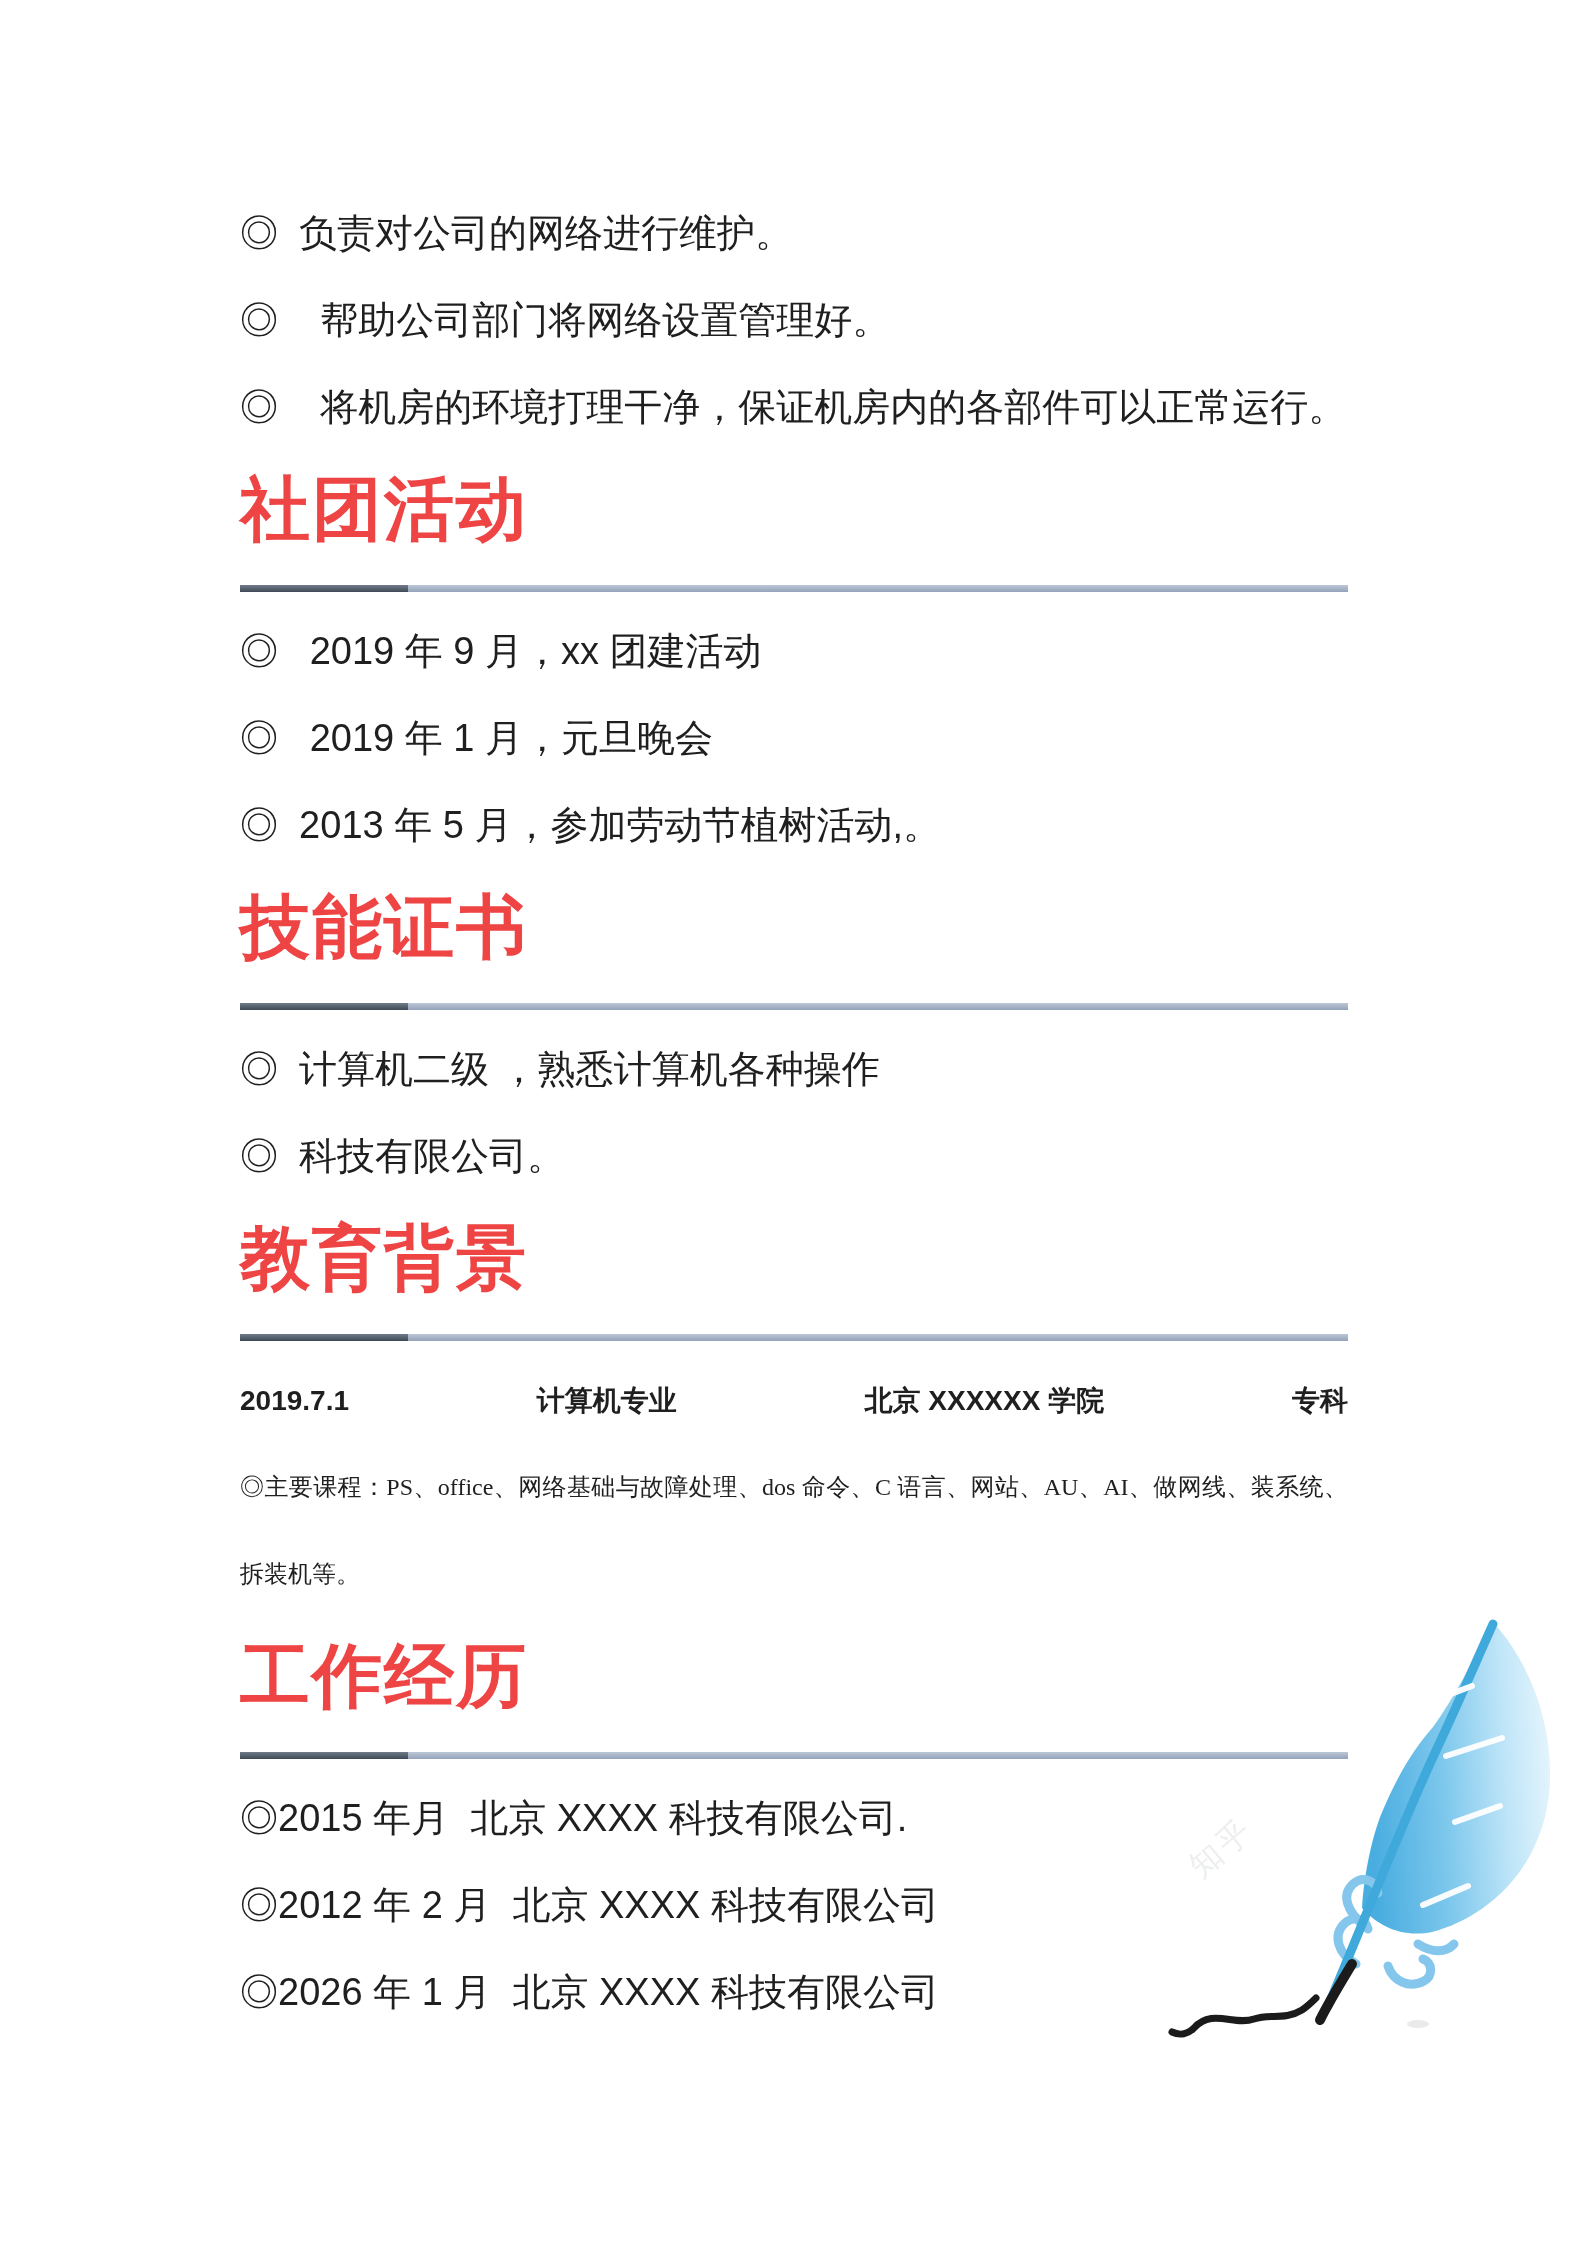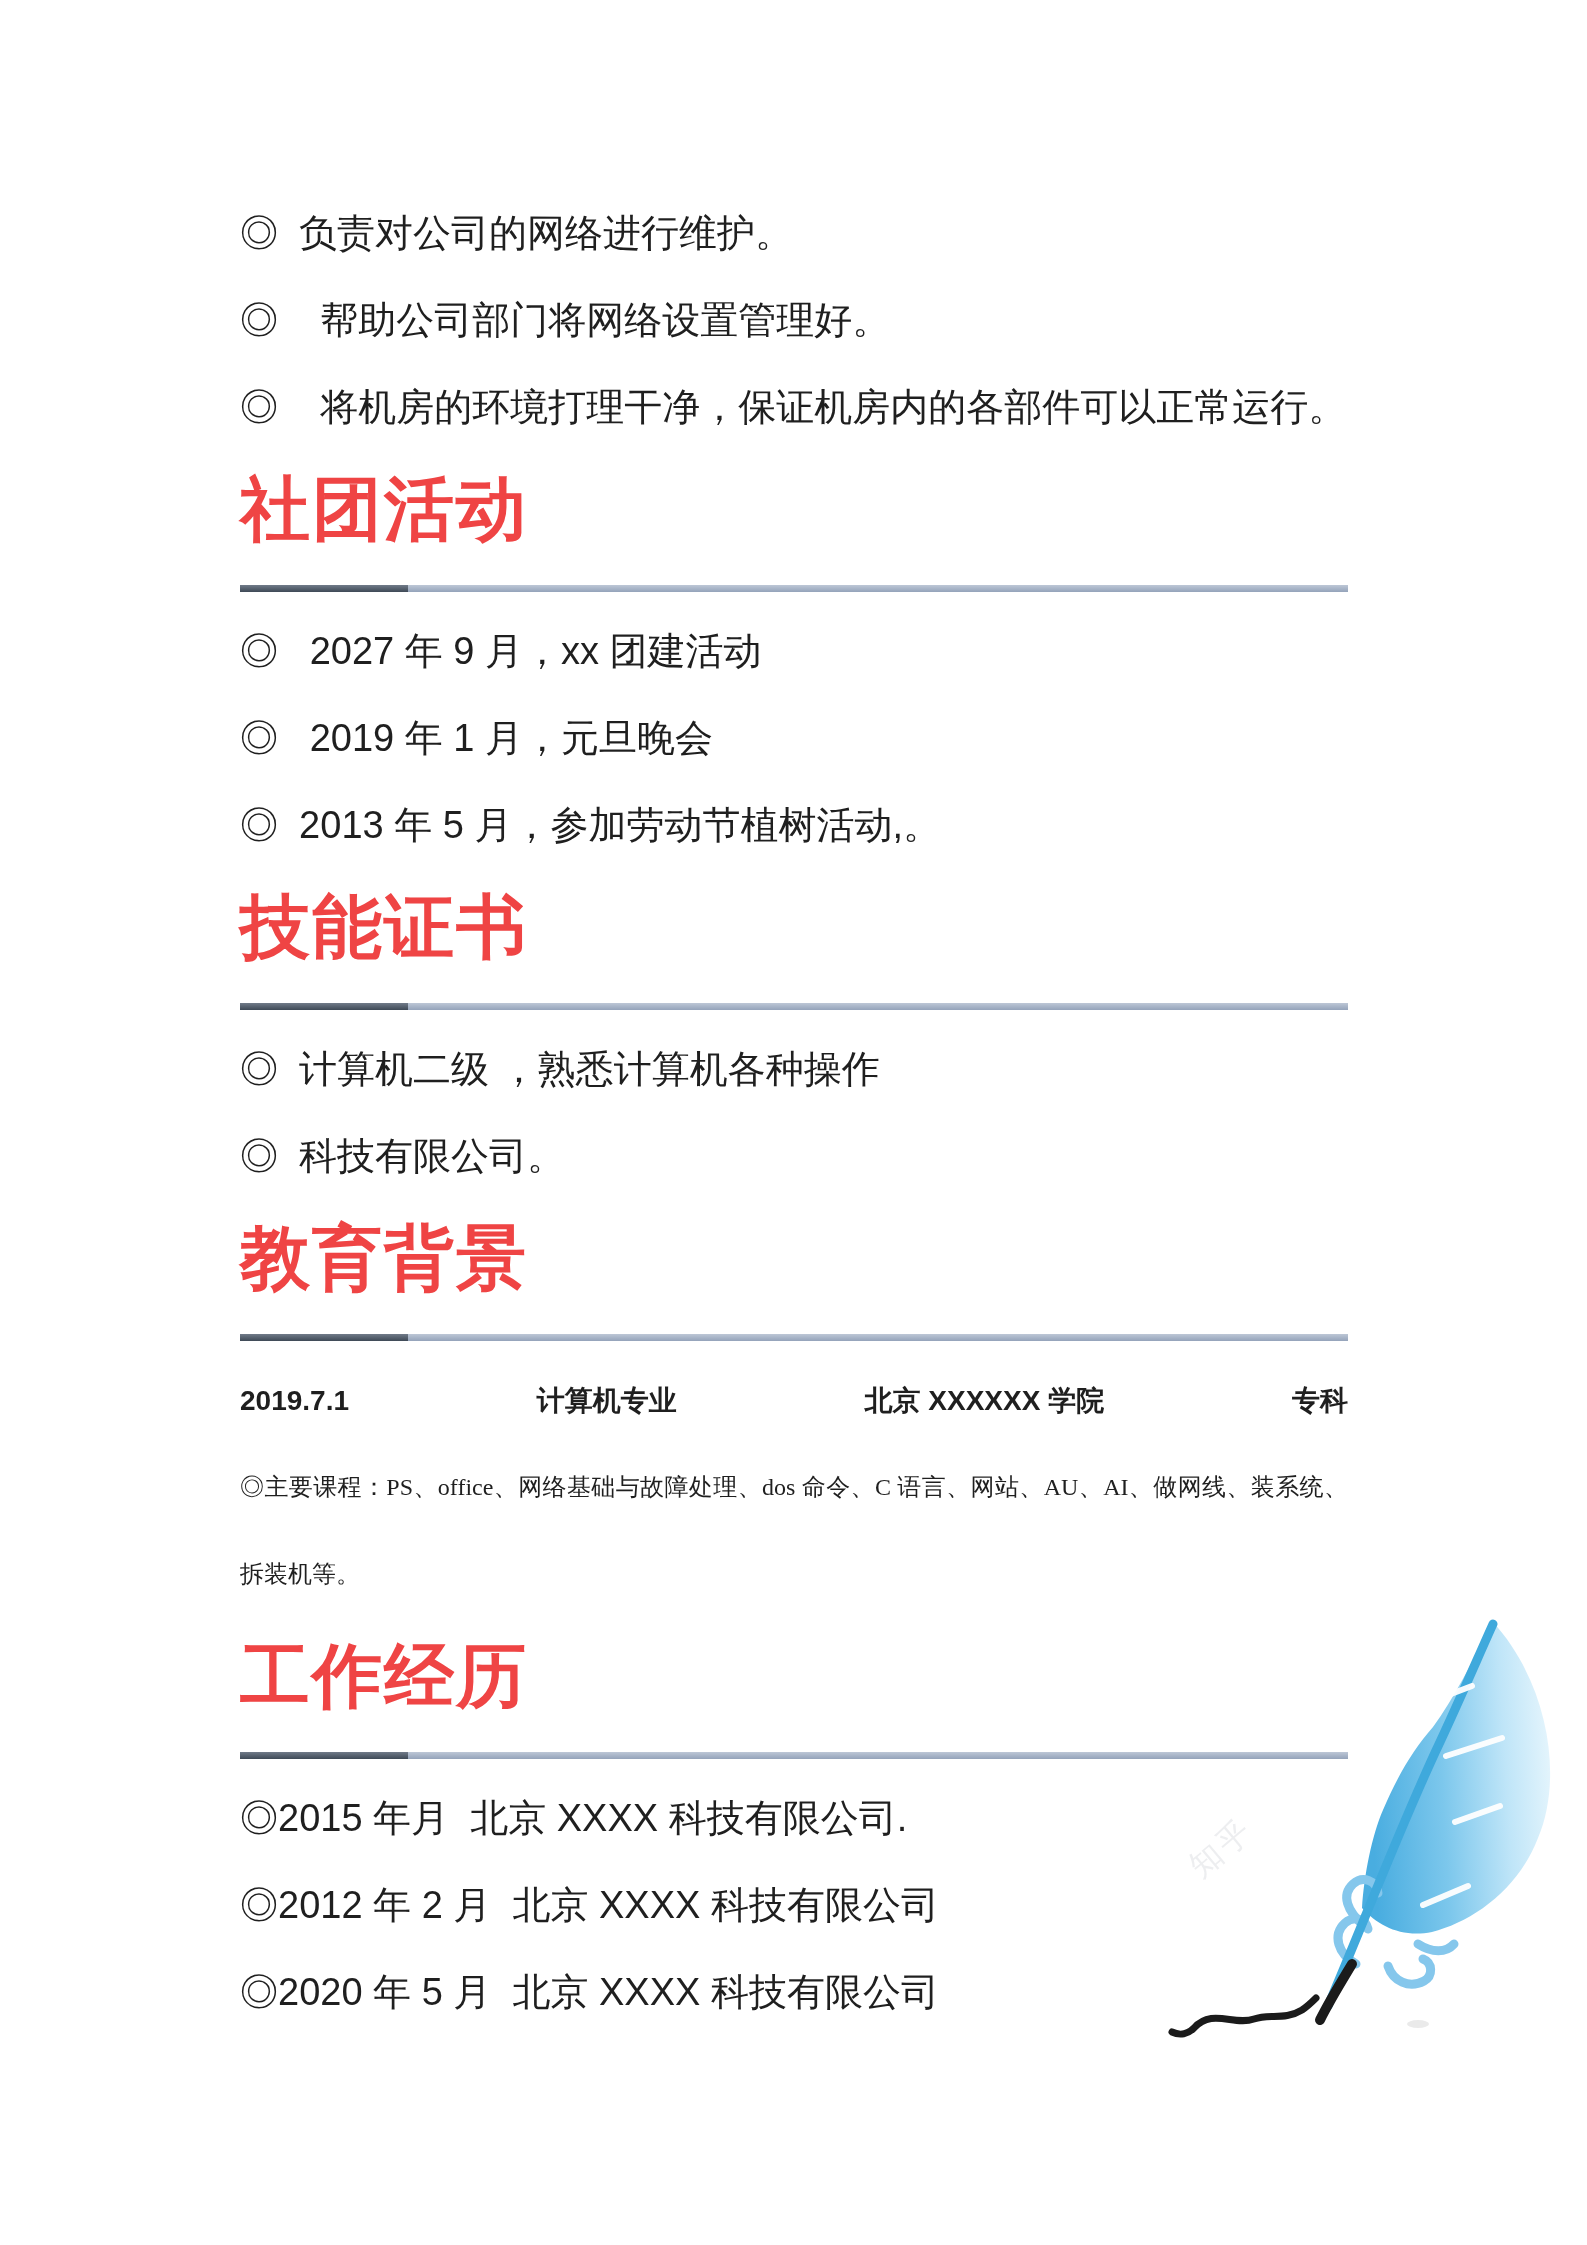--- a/index.html
+++ b/index.html
@@ -88,21 +88,21 @@
       <p class="bullet">◎    将机房的环境打理干净，保证机房内的各部件可以正常运行。</p>
     </div>
 
     <section>
       <h2 class="section-title">社团活动</h2>
       <div class="divider">
         <span class="divider-dark"></span>
         <span class="divider-light"></span>
       </div>
       <div class="items">
-        <p class="bullet">◎   2027 年 9 月，xx 团建活动</p>
+        <p class="bullet">◎   2019 年 9 月，xx 团建活动</p>
         <p class="bullet">◎   2019 年 1 月，元旦晚会</p>
         <p class="bullet">◎  2013 年 5 月，参加劳动节植树活动,。</p>
       </div>
     </section>
 
     <section>
       <h2 class="section-title">技能证书</h2>
       <div class="divider">
         <span class="divider-dark"></span>
         <span class="divider-light"></span>
@@ -130,21 +130,21 @@
 
     <section>
       <h2 class="section-title">工作经历</h2>
       <div class="divider">
         <span class="divider-dark"></span>
         <span class="divider-light"></span>
       </div>
       <div class="items">
         <p class="bullet">◎2015 年月  北京 XXXX 科技有限公司.</p>
         <p class="bullet">◎2012 年 2 月  北京 XXXX 科技有限公司</p>
-        <p class="bullet">◎2020 年 5 月  北京 XXXX 科技有限公司</p>
+        <p class="bullet">◎2026 年 1 月  北京 XXXX 科技有限公司</p>
       </div>
     </section>
 
   </div>
 
   <div class="watermark">知乎</div>
 
   <svg class="feather" viewBox="0 0 437 520" xmlns="http://www.w3.org/2000/svg" aria-hidden="true">
     <defs>
       <linearGradient id="featherGrad" x1="0%" y1="10%" x2="100%" y2="0%">

